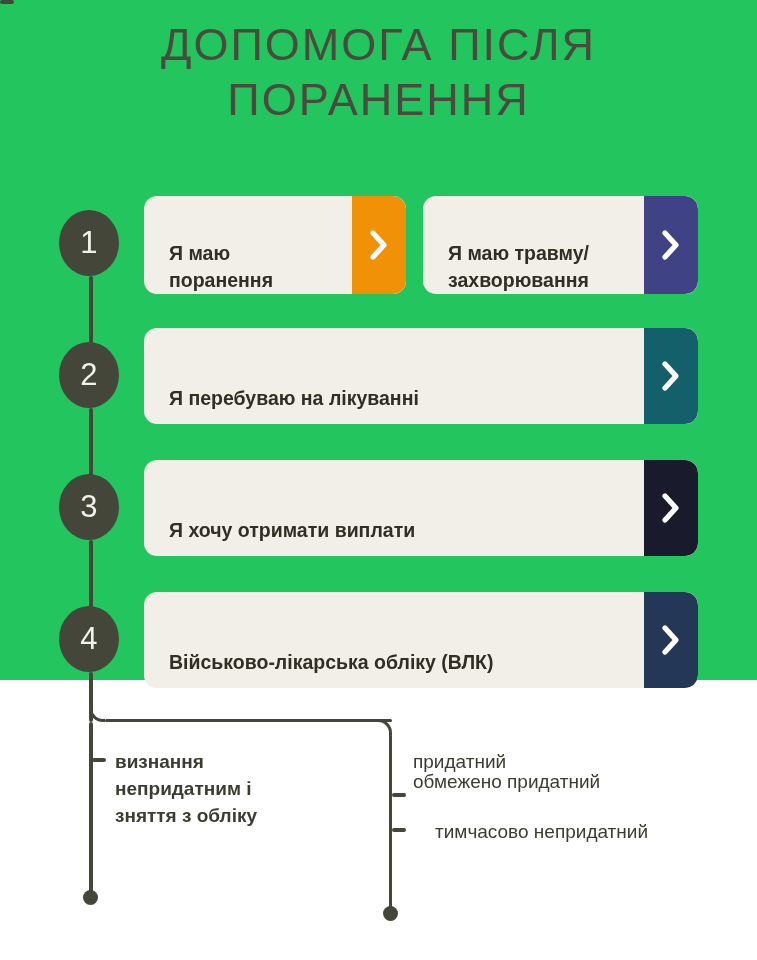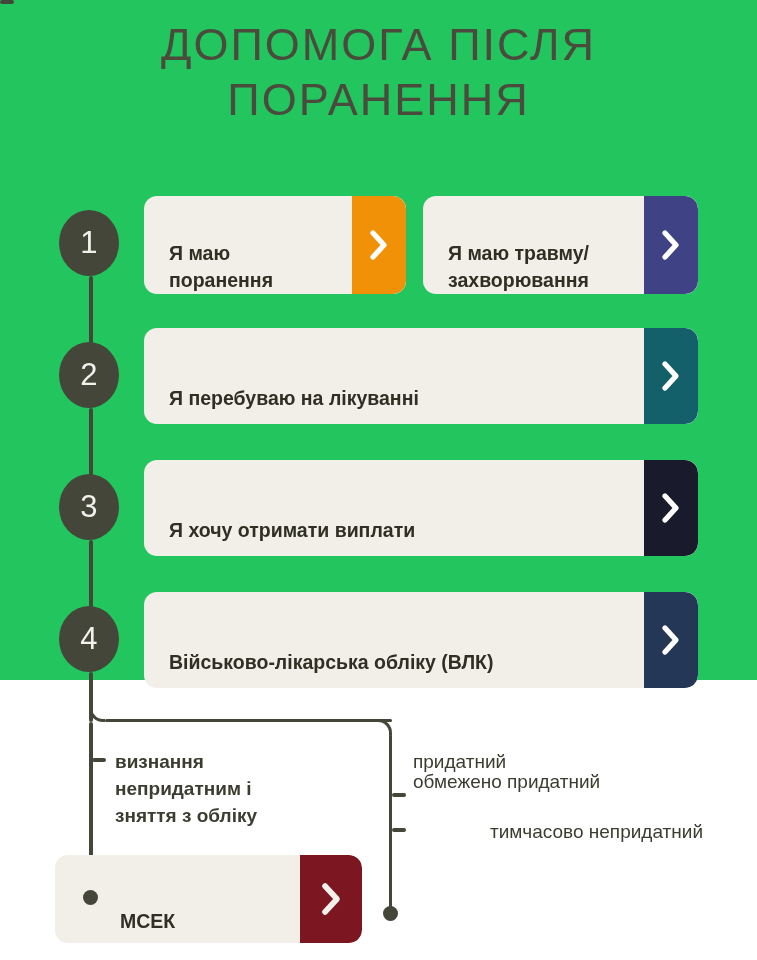--- a/index.html
+++ b/index.html
@@ -241,30 +241,20 @@
   <div class="tick" style="left" :false=""></div>
   <div class="tick" style="left:392px; top:793px;"></div>
   <div class="tick" style="left:392px; top:828px;"></div>
 
   <div class="branch-label" style="left:115px; top:749px; width:200px;font-weight:bold;">визнання
 непридатним і
 зняття з обліку</div>
 
   <div class="branch-label" style="left:413px; top:749px; width:290px;">придатний</div>
   <div class="branch-label" style="left:413px; top:736px; width:290px;margin-top:33px;">обмежено придатний</div>
-  <div class="branch-label" style="left:413px; top:819px; width:290px;text-align:right;">тимчасово непридатний</div>
+  <div class="branch-label" style="left:435px; top:819px; width:290px;">тимчасово непридатний</div>
 
   <div class="dot" style="left:383px; top:906px;"></div>
 
-  <div class="card" style="left:55px; top:855px; width:307px; height:88px;">
-    <div class="card-label" style="left:65px; top:33px; width:180px;">МСЕК</div>
-    <div class="arrow-block" style="left:245px; width:62px; background:#7C1621;">
-      <span>
-        <svg width="26" height="40" viewBox="0 0 26 40" fill="none">
-          <path d="M7 7 L19 20 L7 33" stroke="#F4F1EB" stroke-width="5.6" stroke-linecap="round" stroke-linejoin="round"></path>
-        </svg>
-      </span>
-    </div>
-  </div>
 
   <div class="dot" style="left:83px; top:890px;"></div>
 
 </div>
 
 </body></html>

